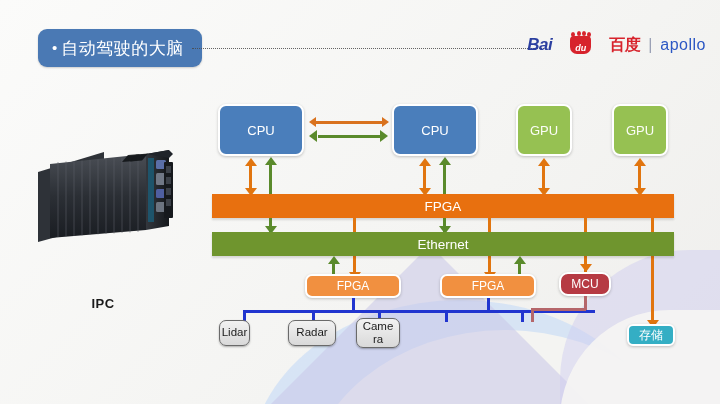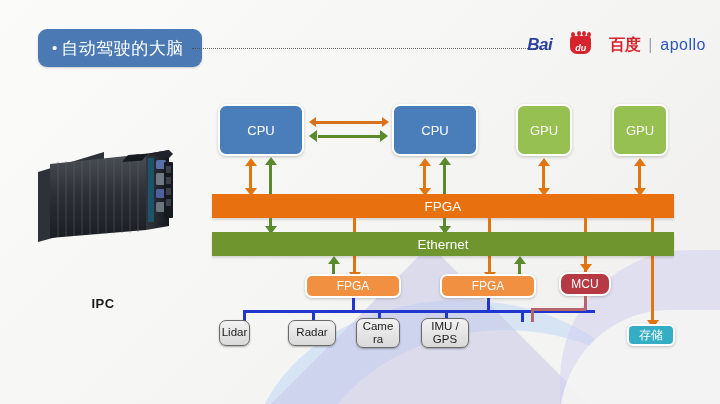--- a/index.html
+++ b/index.html
@@ -283,17 +283,16 @@
   <div class="ln v-blue" style="left:445px;top:310px;height:12px;"></div>
   <div class="ln v-blue" style="left:521px;top:310px;height:12px;"></div>
 
   <div class="ln v-red" style="left:584px;top:296px;height:14px;"></div>
   <div class="ln h-red" style="left:531px;top:308px;width:55px;"></div>
   <div class="ln v-red" style="left:531px;top:308px;height:14px;"></div>
 
   <div class="node sensor" style="left:219px;top:320px;width:31px;height:26px;">Lidar</div>
   <div class="node sensor" style="left:288px;top:320px;width:48px;height:26px;">Radar</div>
   <div class="node sensor" style="left:356px;top:318px;width:44px;height:30px;">Came ra</div>
-  <div class="node sensor" style="left:421px;top:318px;width:48px;height:30px;">IMU / GPS</div>
 
   <div class="node storage" style="left:627px;top:324px;width:48px;height:22px;">存储</div>
 
 </div>
 
 </body></html>

